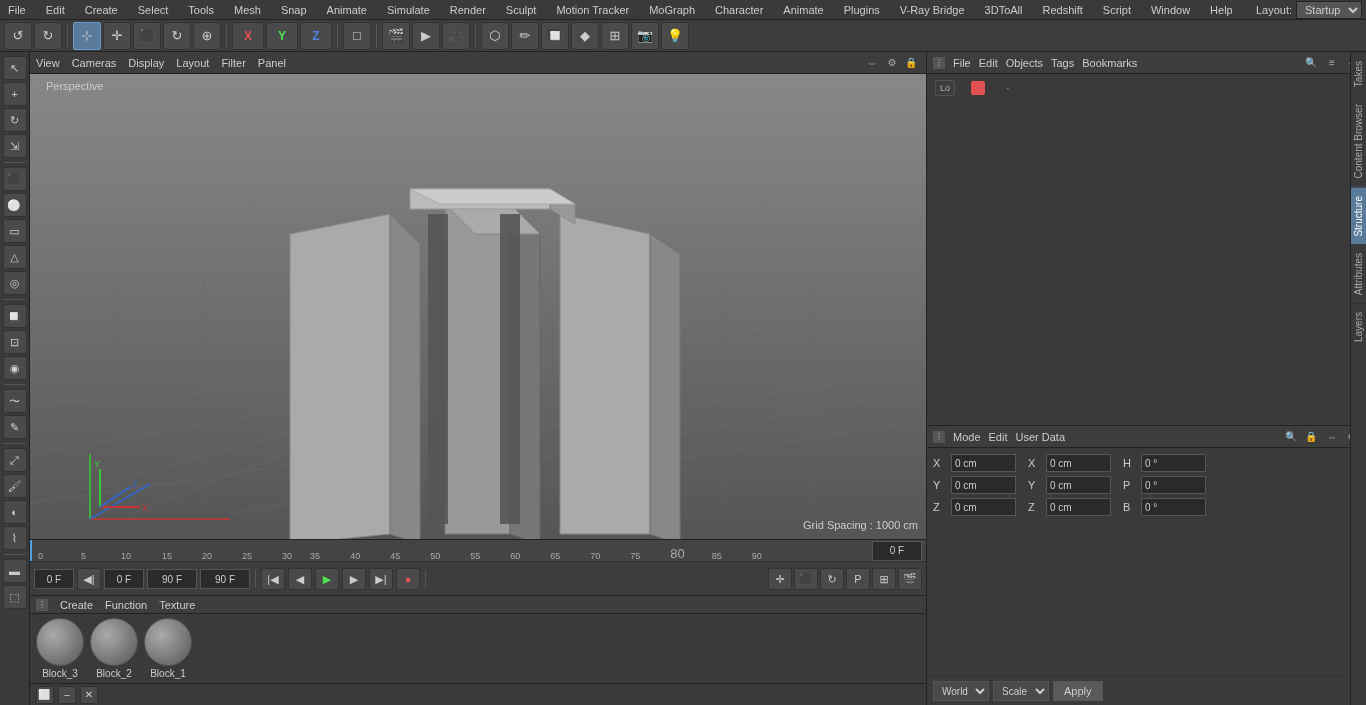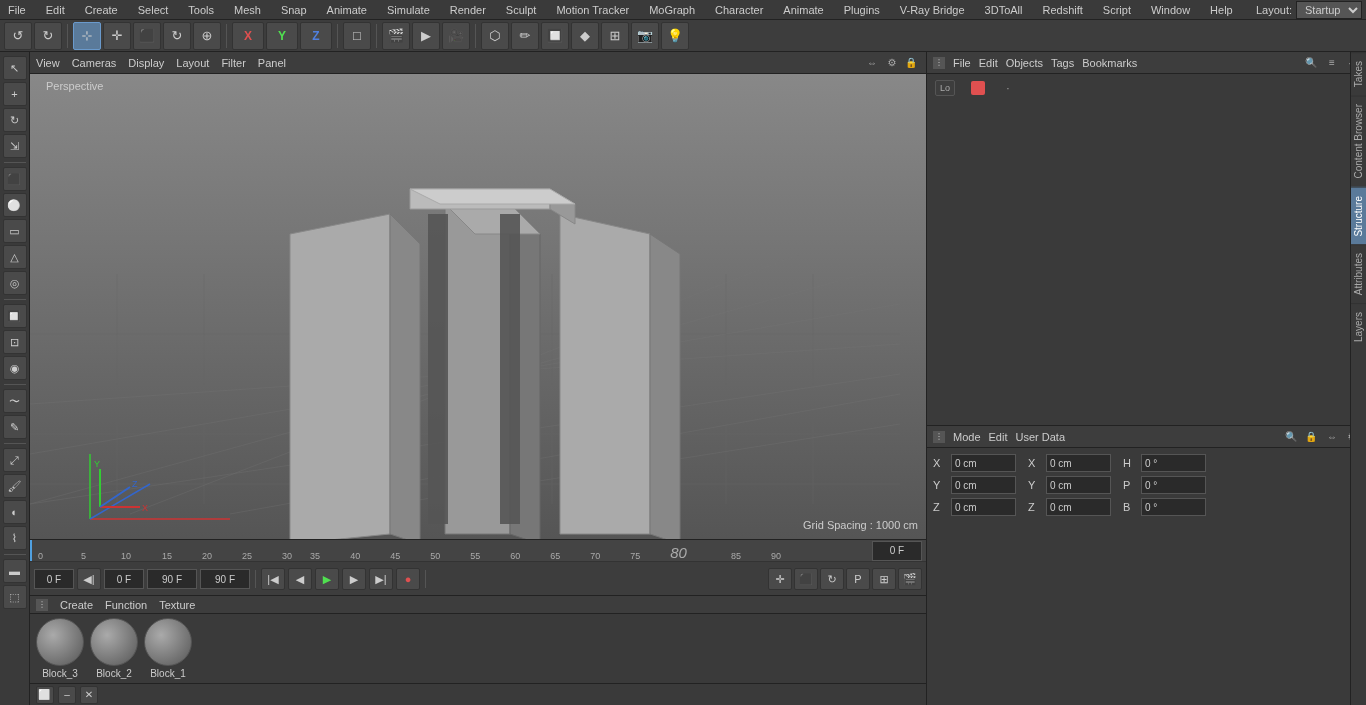--- a/index.html
+++ b/index.html
@@ -327,21 +327,21 @@
           <span style="font-size:9px;color:#aaa;margin-right:18px;">30</span>
           <span style="font-size:9px;color:#aaa;margin-right:30px;">35</span>
           <span style="font-size:9px;color:#aaa;margin-right:30px;">40</span>
           <span style="font-size:9px;color:#aaa;margin-right:30px;">45</span>
           <span style="font-size:9px;color:#aaa;margin-right:30px;">50</span>
           <span style="font-size:9px;color:#aaa;margin-right:30px;">55</span>
           <span style="font-size:9px;color:#aaa;margin-right:30px;">60</span>
           <span style="font-size:9px;color:#aaa;margin-right:30px;">65</span>
           <span style="font-size:9px;color:#aaa;margin-right:30px;">70</span>
           <span style="font-size:9px;color:#aaa;margin-right:30px;">75</span>
-          <span style="font-size:15px;color:#aaa;margin-right:44px;font-style:italic;">80</span>
+          <span style="font-size:13px;color:#aaa;margin-right:27px;">80</span>
           <span style="font-size:9px;color:#aaa;margin-right:30px;text-align:right;">85</span>
           <span style="font-size:9px;color:#aaa;">90</span>
         </div>
         <div style="margin-left:auto;display:flex;align-items:center;gap:2px;">
           <input type="text" class="tc-input" value="0 F" style="width: 50px;">
         </div>
       </div>
       <div id="timeline-controls">
         <input type="text" class="tc-input" value="0 F" style="">
         <div class="tc-btn">◀|</div>
@@ -468,20 +468,29 @@
           <span class="coord-label">Z</span>
           <input type="text" class="coord-input" value="0 cm" style="">
           <div style="width:4px;"></div>
           <span class="coord-label">Z</span>
           <input type="text" class="coord-input" value="0 cm" style="">
           <div style="width:4px;"></div>
           <span class="coord-label">B</span>
           <input type="text" class="coord-input" value="0 °" style="">
         </div>
       </div>
+      <div id="attr-bottom">
+        <select class="attr-dropdown">
+          <option value="World">World</option>
+        </select>
+        <select class="attr-dropdown">
+          <option value="Scale">Scale</option>
+        </select>
+        <button class="attr-apply-btn">Apply</button>
+      </div>
     </div>
 
     <div style="position:absolute;right:0;top:0;width:16px;height:100%;background:#3a3a3a;border-left:1px solid #222;display:flex;flex-direction:column;">
       <div class="rtab">Takes</div>
       <div class="rtab">Content Browser</div>
       <div class="rtab active">Structure</div>
       <div class="rtab">Attributes</div>
       <div class="rtab">Layers</div>
     </div>
 

